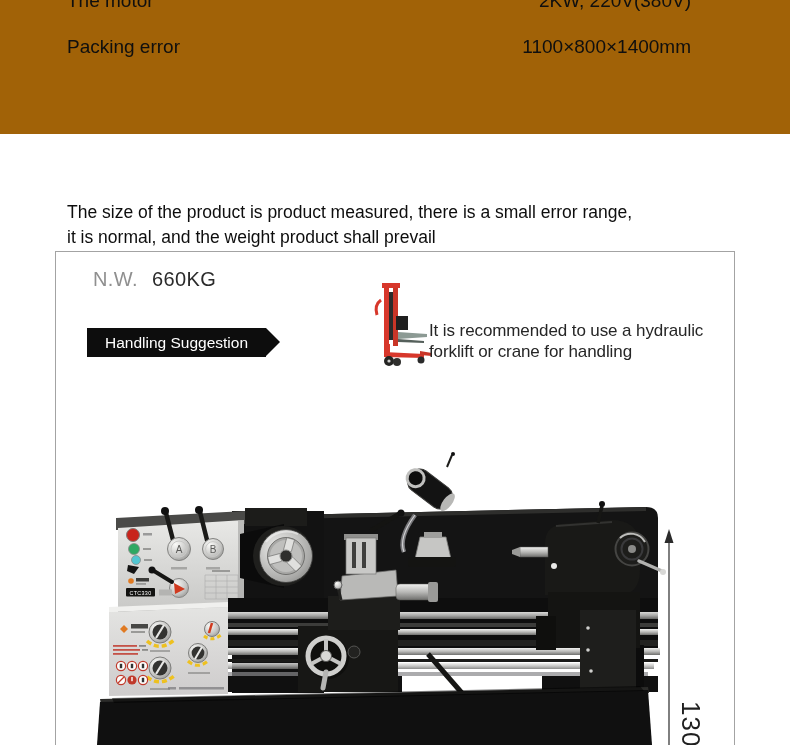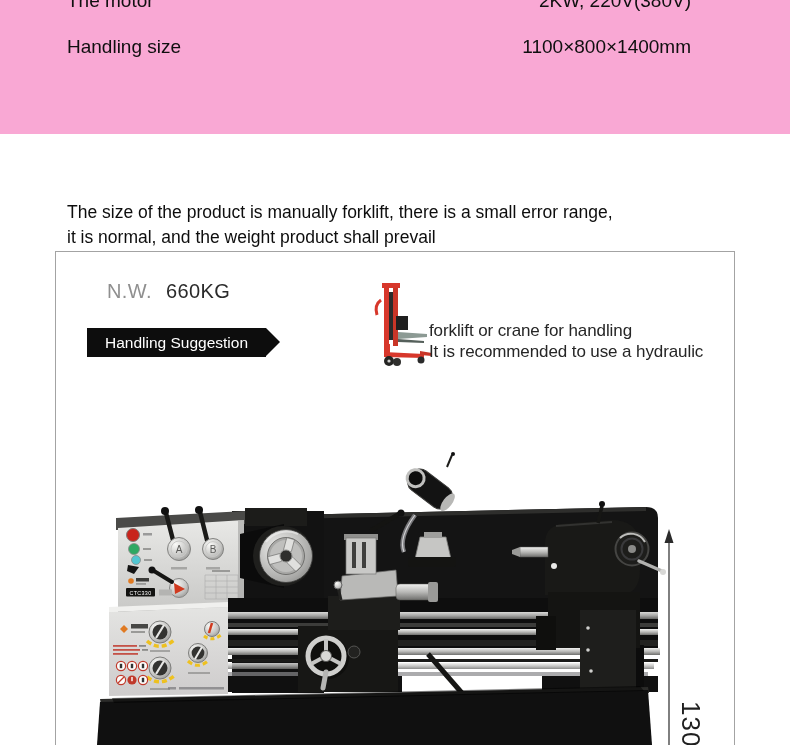--- a/index.html
+++ b/index.html
@@ -1,36 +1,36 @@
 <!DOCTYPE html>
 <html><head>
 <meta charset="utf-8">
 <style>
   html,body{margin:0;padding:0;background:#fff;}
   .page{position:relative;width:790px;height:745px;background:#fff;overflow:hidden;
         font-family:"Liberation Sans",sans-serif;}
 
   
-  .spec-band{position:absolute;left:0;top:0;width:790px;height:134px;background:#f9a8d4;}
+  .spec-band{position:absolute;left:0;top:0;width:790px;height:134px;background:#a16207;}
   .spec-row{position:absolute;left:67px;width:624px;display:flex;justify-content:space-between;
             font-size:19px;color:#0f0f0f;white-space:nowrap;}
   .spec-row.r1{top:-10px}
   .spec-row.r2{top:36px}
   .spec-row.r3{top:81px}
 
   
   .disclaimer{position:absolute;left:67px;top:200px;width:690px;font-size:17.5px;
               line-height:25px;color:#0d0d0d;}
 
   
   .product-box{position:absolute;left:55px;top:251px;width:678px;height:540px;
                border:1px solid #a3a3a3;background:#fff;}
 
-  .weights{position:absolute;left:93px;top:280px;font-size:20px;line-height:22px;
-           color:#2b2b2b;letter-spacing:.4px;white-space:nowrap;margin-left:14px;}
+  .weights{position:absolute;left:93px;top:268px;font-size:20px;line-height:22px;
+           color:#2b2b2b;letter-spacing:.4px;white-space:nowrap;}
   .weights .wlabel{color:#8f8f8f;display:inline-block;width:59px;}
 
   .handling-tag{position:absolute;left:87px;top:328px;height:29px;line-height:29px;
                 padding:0 18px;background:#0d0d0d;color:#fff;font-size:15.5px;white-space:nowrap;}
   .tag-arrow{position:absolute;right:-14px;top:0;width:0;height:0;
              border-top:14.5px solid transparent;border-bottom:14.5px solid transparent;
              border-left:14px solid #0d0d0d;}
 
   .note{position:absolute;left:429px;top:321px;font-size:17px;line-height:20.5px;
         color:#262626;letter-spacing:-.1px;white-space:nowrap;}
@@ -41,27 +41,27 @@
 <body>
 
 <div class="page">
 
   <div class="spec-band">
     <div class="spec-row r1">
       <span>The motor</span>
       <span>2KW, 220V(380V)</span>
     </div>
     <div class="spec-row r2">
-      <span>Handling size</span>
+      <span>Packing error</span>
       <span>1100×800×1400mm</span>
     </div>
   </div>
 
   <div class="disclaimer">
-    <div>The size of the product is manually forklift, there is a small error range,</div>
+    <div>The size of the product is product measured, there is a small error range,</div>
     <div>it is normal, and the weight product shall prevail</div>
   </div>
 
   <div class="product-box"></div>
 
   <svg class="svg-overlay" width="790" height="745" viewBox="0 0 790 745">
     <defs>
       <linearGradient id="gSilverH" x1="0" y1="0" x2="0" y2="1">
         <stop offset="0" stop-color="#f0f0ee"></stop>
           <stop offset=".5" stop-color="#b9b9b7"></stop>
@@ -353,17 +353,17 @@
       <span class="wlabel">N.W.</span><span>660KG</span>
     </div>
   </div>
 
   <div class="handling-tag">
     <span>Handling Suggestion</span>
     <span class="tag-arrow"></span>
   </div>
 
   <div class="note">
+    <div>It is recommended to use a hydraulic</div>
     <div>forklift or crane for handling</div>
-    <div>It is recommended to use a hydraulic</div>
   </div>
 
 </div>
 
 </body></html>

